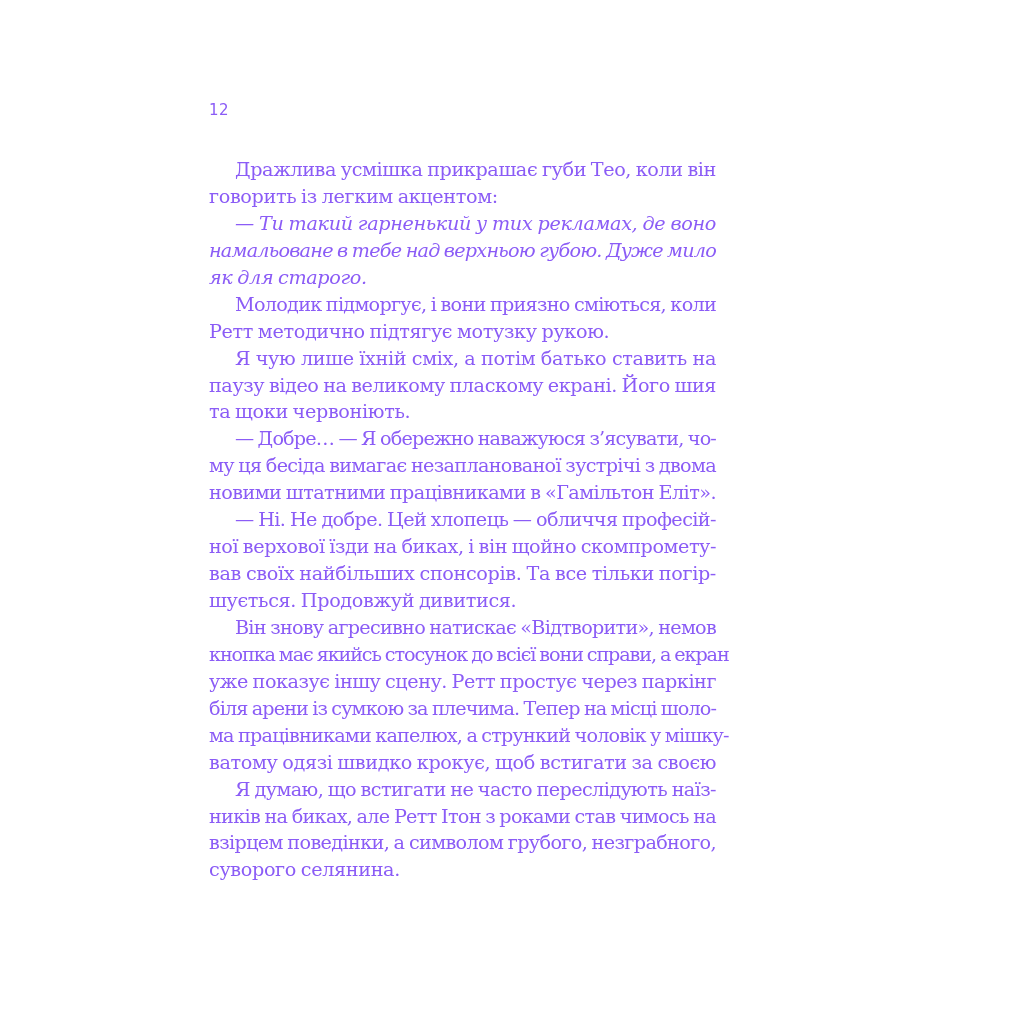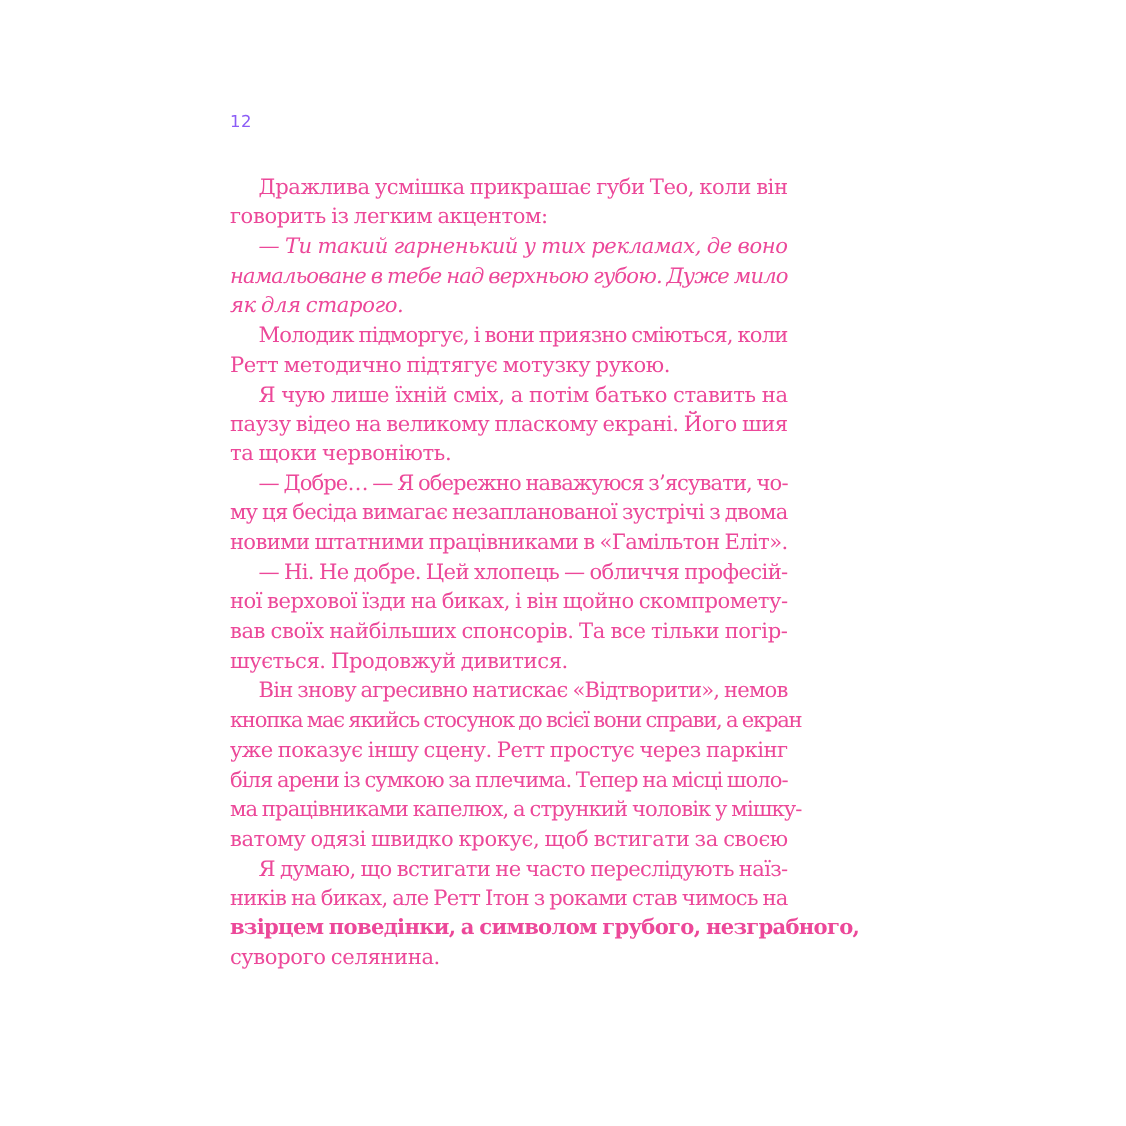--- a/index.html
+++ b/index.html
@@ -5,21 +5,21 @@
     html, body { margin: 0; padding: 0; background: #ffffff; }
     body { width: 1024px; height: 1024px; position: relative; overflow: hidden; }
     .page { position: absolute; left: 0; top: 0; width: 1024px; height: 1024px; background: #ffffff; }
     .page-number {
       position: absolute; left: 209px; top: 101px;
       font-family: "DejaVu Sans", sans-serif; font-size: 15px; color: #8b5cf6;
       letter-spacing: 0.5px;
     }
     .text-block {
       position: absolute; left: 209px; top: 157px; width: 507px;
-      font-family: "DejaVu Serif", serif; font-size: 19.2px; color: #ec4899;
+      font-family: "DejaVu Serif", serif; font-size: 19.2px; color: #8b5cf6;
     }
     .line {
       height: 26.95px; line-height: 26.95px; white-space: nowrap;
       text-align: justify; text-align-last: justify; overflow: visible;
       letter-spacing: -0.35px; word-spacing: -1px;
     }
     .line.last { text-align-last: left; }
     .line.indent { padding-left: 26px; }
     .line.italic { font-style: italic; }
   </style>
@@ -62,17 +62,17 @@
         <div class="line indent" style="letter-spacing: -0.735091px;">Він знову агресивно натискає «Відтворити», немов</div>
         <div class="line" style="letter-spacing: -1.11144px;">кнопка має якийсь стосунок до всієї вони справи, а екран</div>
         <div class="line" style="letter-spacing: -0.461562px;">уже показує іншу сцену. Ретт простує через паркінг</div>
         <div class="line" style="letter-spacing: -0.872111px;">біля арени із сумкою за плечима. Тепер на місці шоло-</div>
         <div class="line" style="letter-spacing: -0.804963px;">ма працівниками капелюх, а стрункий чоловік у мішку-</div>
         <div class="line">ватому одязі швидко крокує, щоб встигати за своєю</div>
       </div>
       <div>
         <div class="line indent" style="letter-spacing: -0.598698px;">Я думаю, що встигати не часто переслідують наїз-</div>
         <div class="line" style="letter-spacing: -0.695519px;">ників на биках, але Ретт Ітон з роками став чимось на</div>
-        <div class="line" style="letter-spacing: -0.632475px; font-weight: bold;">взірцем поведінки, а символом грубого, незграбного,</div>
+        <div class="line" style="letter-spacing: -0.632475px;">взірцем поведінки, а символом грубого, незграбного,</div>
         <div class="line last">суворого селянина.</div>
       </div>
     </div>
 </div>
 
 </body></html>

